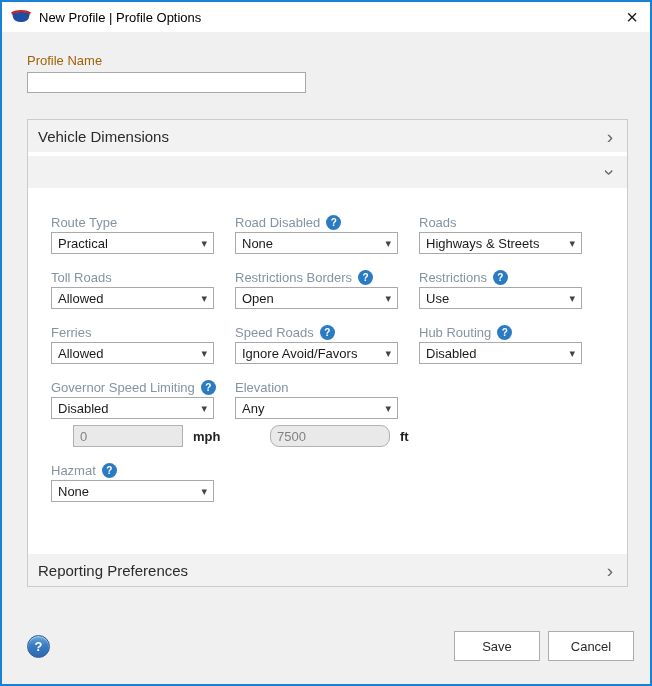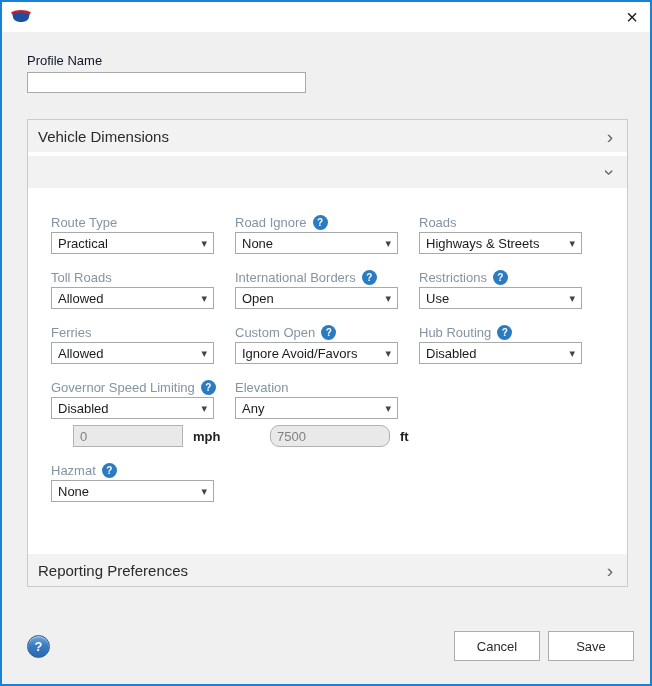--- a/index.html
+++ b/index.html
@@ -15,21 +15,21 @@
   }
 
   
   .titlebar { height:30px; background:#fff; display:flex; align-items:center; padding-left:9px; }
   .app-logo { width:20px; height:16px; display:flex; }
   .title { font-size:13px; color:#000; margin-left:8px; }
   .close-btn { margin-left:auto; width:36px; height:30px; display:flex; align-items:center; justify-content:center; font-size:20px; line-height:1; color:#1a1a1a; cursor:pointer; }
 
   
   .body { padding:21px 22px 0 25px; }
-  .profile-label { font-size:13px; color:#0f172a; margin-bottom:4px; }
+  .profile-label { font-size:13px; color:#a16207; margin-bottom:4px; }
   .profile-input { display:block; width:279px; height:21px; border:1px solid #a9a9a9; background:#fff; font:13px "Liberation Sans", sans-serif; color:#222; padding:0 5px; outline:none; }
 
   
   .accordion { margin-top:26px; background:#fff; border:1px solid #cbcbcb; }
   .acc-section + .acc-section { margin-top:4px; }
   .acc-header { height:32px; background:#f2f2f2; display:flex; align-items:center; padding:0 14px 0 10px; cursor:pointer; }
   .acc-title { font-size:15px; color:#2b2b2b; }
   .chevron { margin-left:auto; font-size:19px; color:#666; line-height:1; display:flex; align-items:center; }
   .chevron.expanded { transform:rotate(90deg); }
 
@@ -66,20 +66,21 @@
 
 <div class="window">
 
   <div class="titlebar">
     <span class="app-logo">
       <svg width="20" height="16" viewBox="0 0 20 16">
         <path d="M1.2 4.5 C6 2.6 14 2.6 18.8 4.5 L17.8 9 C15.8 14.4 4.2 14.4 2.2 9 Z" fill="#1d4f9e"></path>
         <path d="M0.2 3.2 C6 0.2 14 0.2 19.8 3.2 L19 5.4 C13.4 2.6 6.6 2.6 1 5.4 Z" fill="#c6202e"></path>
       </svg>
     </span>
+    <span class="title">New Profile | Profile Options</span>
     <span class="close-btn">×</span>
   </div>
 
   <div class="body">
 
     <div class="profile-label">Profile Name</div>
     <input class="profile-input" type="text" value="" style="">
 
     <div class="accordion">
 
@@ -102,21 +103,21 @@
               <div class="field-label">
                 <span>Route Type</span>
               </div>
               <div class="select">
                 <span>Practical</span>
                 <span class="caret">▾</span>
               </div>
             </div>
             <div class="field">
               <div class="field-label">
-                <span>Road Ignore</span>
+                <span>Road Disabled</span>
                 <span class="help-icon">?</span>
               </div>
               <div class="select">
                 <span>None</span>
                 <span class="caret">▾</span>
               </div>
             </div>
             <div class="field">
               <div class="field-label">
                 <span>Roads</span>
@@ -133,21 +134,21 @@
               <div class="field-label">
                 <span>Toll Roads</span>
               </div>
               <div class="select">
                 <span>Allowed</span>
                 <span class="caret">▾</span>
               </div>
             </div>
             <div class="field">
               <div class="field-label">
-                <span>International Borders</span>
+                <span>Restrictions Borders</span>
                 <span class="help-icon">?</span>
               </div>
               <div class="select">
                 <span>Open</span>
                 <span class="caret">▾</span>
               </div>
             </div>
             <div class="field">
               <div class="field-label">
                 <span>Restrictions</span>
@@ -165,21 +166,21 @@
               <div class="field-label">
                 <span>Ferries</span>
               </div>
               <div class="select">
                 <span>Allowed</span>
                 <span class="caret">▾</span>
               </div>
             </div>
             <div class="field">
               <div class="field-label">
-                <span>Custom Open</span>
+                <span>Speed Roads</span>
                 <span class="help-icon">?</span>
               </div>
               <div class="select">
                 <span>Ignore Avoid/Favors</span>
                 <span class="caret">▾</span>
               </div>
             </div>
             <div class="field">
               <div class="field-label">
                 <span>Hub Routing</span>
@@ -251,18 +252,18 @@
           <span class="chevron">›</span>
         </div>
       </div>
 
     </div>
   </div>
 
   <div class="footer">
     <div class="help-btn">?</div>
     <div class="btn-group">
+      <div class="btn">Save</div>
       <div class="btn">Cancel</div>
-      <div class="btn">Save</div>
     </div>
   </div>
 
 </div>
 
 </body></html>

